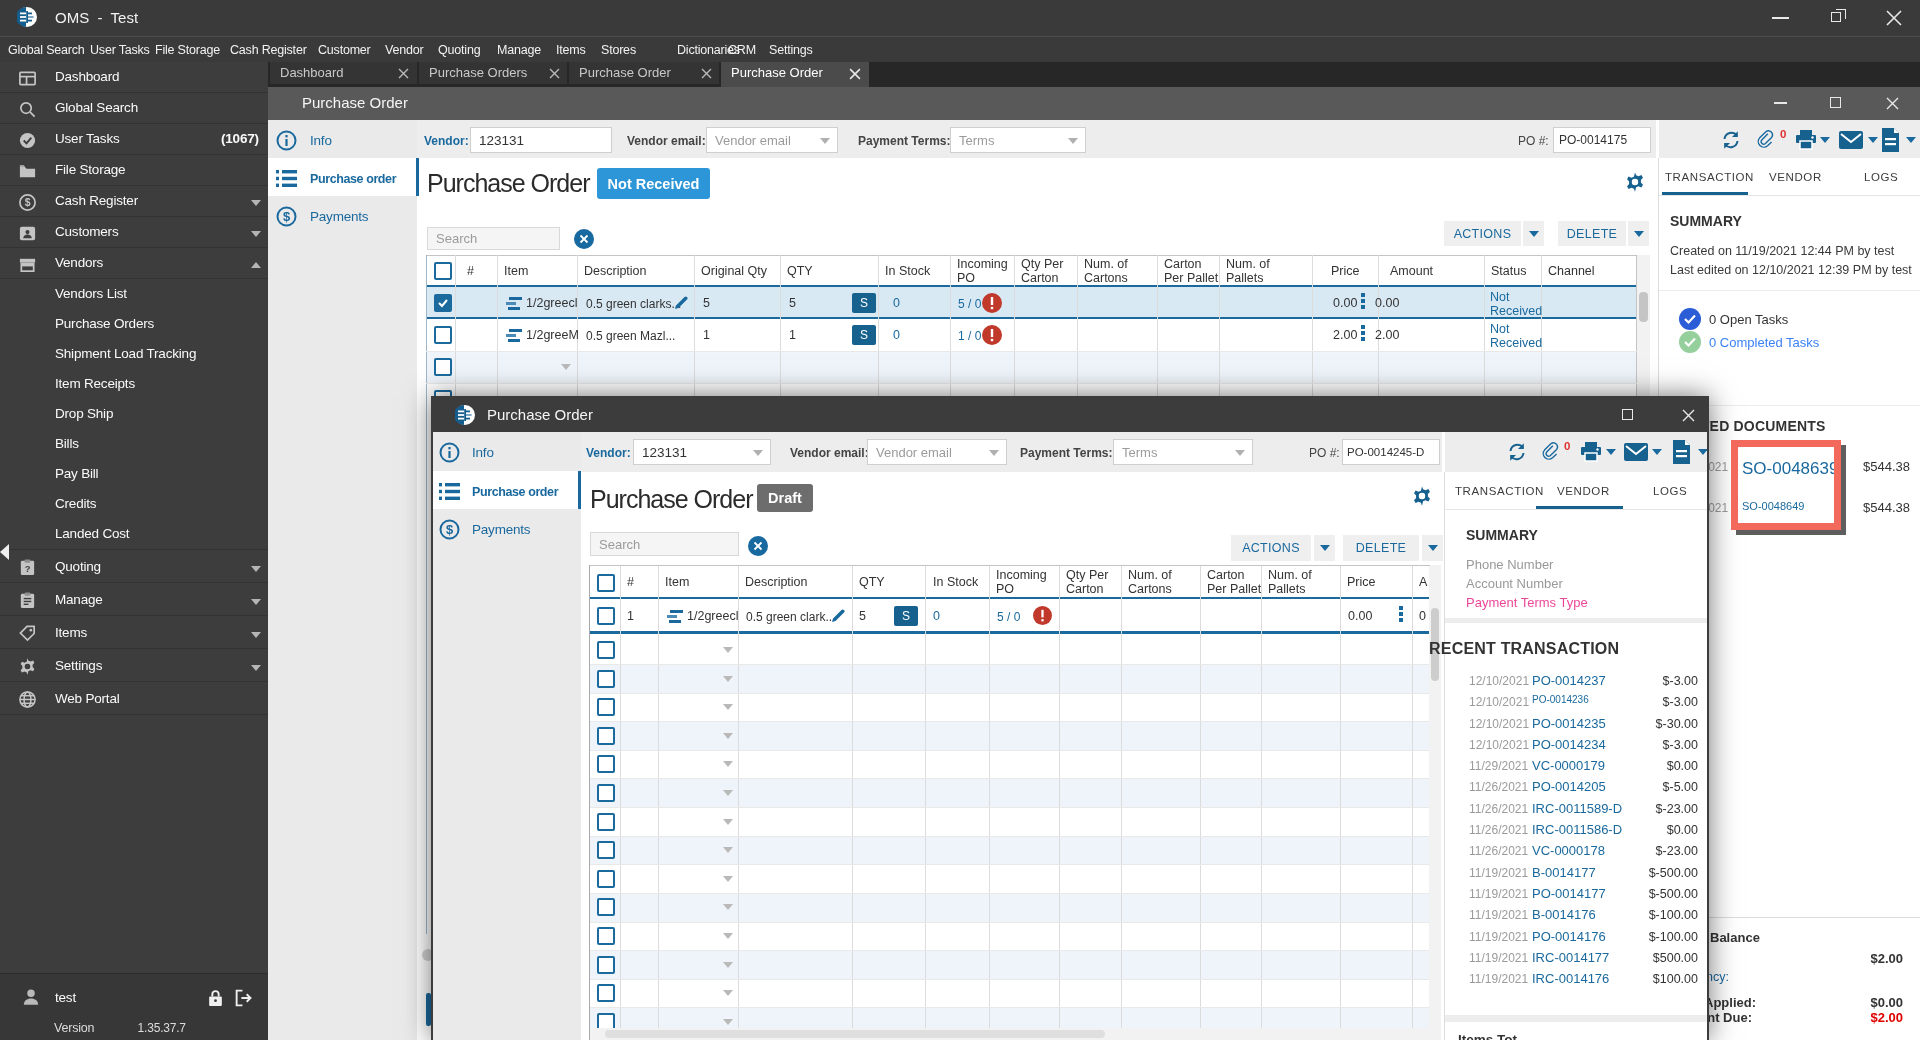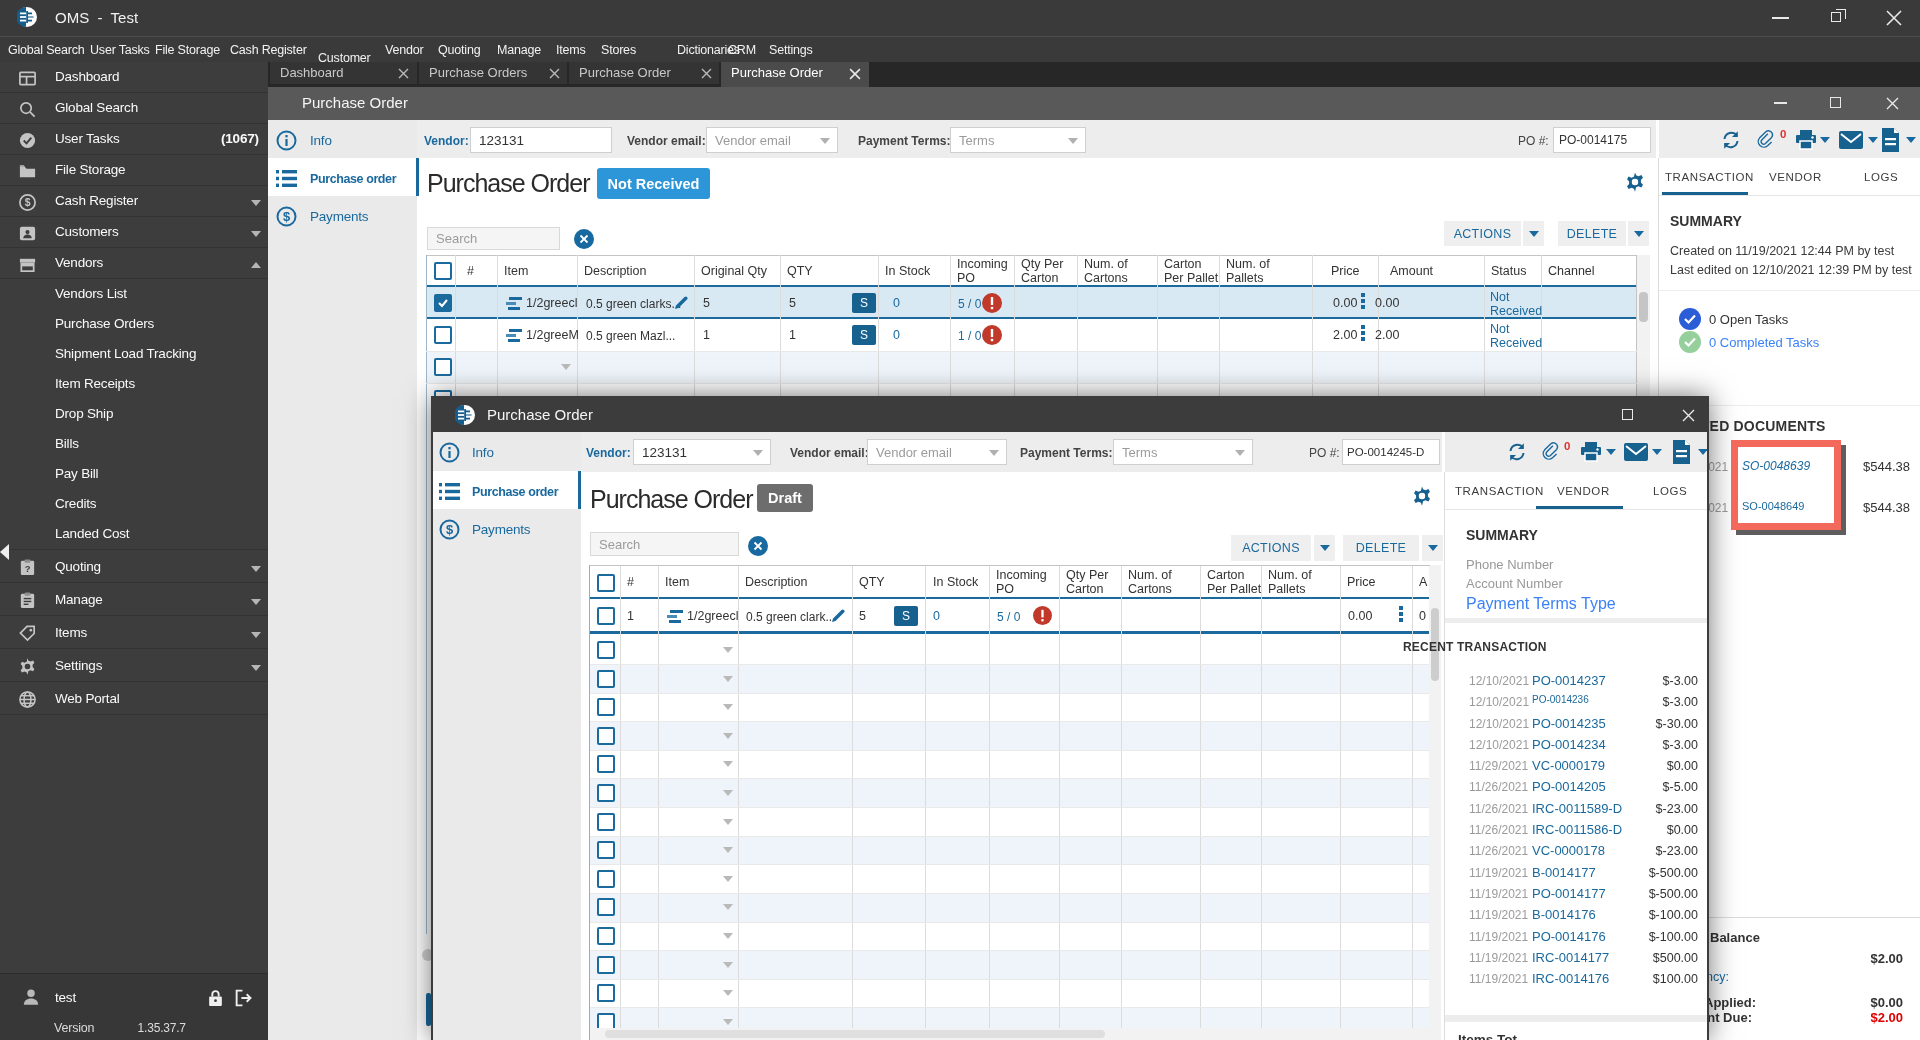--- a/index.html
+++ b/index.html
@@ -38,21 +38,21 @@
   <svg class="abs" style="left:1886px;top:10px" width="16" height="16" viewBox="0 0 16 16">
       <path d="M1 1 L15 15 M15 1 L1 15" stroke="#e8e8e8" stroke-width="1.6"></path>
     </svg>
 </div>
 
 <div class="abs" id="menubar" style="left:0;top:38px;width:1920px;height:24px;background:#3a3a3a;font-size:12.5px;color:#f2f2f2;letter-spacing:-0.2px;">
   <div class="abs" style="left:8px;top:5px;">Global Search</div>
   <div class="abs" style="left:90px;top:5px;">User Tasks</div>
   <div class="abs" style="left:155px;top:5px;">File Storage</div>
   <div class="abs" style="left:230px;top:5px;">Cash Register</div>
-  <div class="abs" style="left:318px;top:13px;">Customer</div>
+  <div class="abs" style="left:318px;top:5px;">Customer</div>
   <div class="abs" style="left:385px;top:5px;">Vendor</div>
   <div class="abs" style="left:438px;top:5px;">Quoting</div>
   <div class="abs" style="left:497px;top:5px;">Manage</div>
   <div class="abs" style="left:556px;top:5px;">Items</div>
   <div class="abs" style="left:601px;top:5px;">Stores</div>
   <div class="abs" style="left:650px;top:5px;margin-left:27px;">Dictionaries</div>
   <div class="abs" style="left:728px;top:5px;">CRM</div>
   <div class="abs" style="left:769px;top:5px;">Settings</div>
 </div>
 
@@ -443,21 +443,21 @@
     </svg>
   <div class="abs" style="left:1441px;top:225px;font-size:13px;color:#333;">0 Open Tasks</div>
   <svg class="abs" style="left:1411px;top:244px;" width="22" height="22" viewBox="0 0 22 22">
       <circle cx="11" cy="11" r="11" fill="#95cf9c"></circle>
       <path d="M6 11 L9.5 14.5 L16 7.5" stroke="#fff" stroke-width="2.2" fill="none"></path>
     </svg>
   <div class="abs" style="left:1441px;top:248px;font-size:13px;color:#3b82f6;">0 Completed Tasks</div>
   <div class="abs" style="left:1391px;top:318px;width:261px;height:1px;background:#ececec;"></div>
   <div class="abs" style="left:1395px;top:331px;font-size:14px;font-weight:bold;color:#333;letter-spacing:0.2px;">RELATED DOCUMENTS</div>
   <div class="abs" style="left:1401px;top:373px;font-size:12px;color:#9b9b9b;">11/19/2021</div>
-  <div class="abs blue" style="left:1474px;top:372px;font-size:12px;font-style:italic;">SO-0048639</div>
+  <div class="abs blue" style="left:1474px;top:372px;font-size:17px;">SO-0048639</div>
   <div class="abs" style="left:1582px;top:372px;width:60px;font-size:13px;color:#333;text-align:right;">$544.38</div>
   <div class="abs" style="left:1401px;top:414px;font-size:12px;color:#9b9b9b;">11/19/2021</div>
   <div class="abs blue" style="left:1474px;top:413px;font-size:11px;">SO-0048649</div>
   <div class="abs" style="left:1582px;top:413px;width:60px;font-size:13px;color:#333;text-align:right;">$544.38</div>
   <div class="abs" style="left:1391px;top:830px;width:261px;height:1px;background:#dcdcdc;"></div>
   <div class="abs" style="left:1442px;top:843px;font-size:13px;font-weight:bold;color:#333;">Balance</div>
   <div class="abs" style="left:1575px;top:864px;width:60px;font-size:13px;font-weight:bold;color:#333;text-align:right;">$2.00</div>
   <div class="abs blue" style="left:1341px;top:883px;width:120px;font-size:12.5px;text-align:right;">Currency:</div>
   <div class="abs" style="left:1368px;top:908px;width:120px;font-size:13px;font-weight:bold;color:#333;text-align:right;">Amount Applied:</div>
   <div class="abs" style="left:1575px;top:908px;width:60px;font-size:13px;font-weight:bold;color:#333;text-align:right;">$0.00</div>
@@ -697,23 +697,23 @@
   <div class="abs" style="left:172px;top:632px;width:500px;height:8px;background:#dfdfdf;border-radius:4px;"></div>
 
   <div class="abs" style="left:1022px;top:87px;font-size:11.5px;color:#3c3c3c;letter-spacing:0.6px;">TRANSACTION</div>
   <div class="abs" style="left:1124px;top:87px;font-size:11.5px;color:#3c3c3c;letter-spacing:0.6px;">VENDOR</div>
   <div class="abs" style="left:1220px;top:87px;font-size:11.5px;color:#3c3c3c;letter-spacing:0.6px;">LOGS</div>
   <div class="abs" style="left:1103px;top:108px;width:87px;height:3px;background:#17618f;"></div>
   <div class="abs" style="left:1012px;top:111px;width:262px;height:1px;background:#e6e6e6;"></div>
   <div class="abs" style="left:1033px;top:129px;font-size:14px;font-weight:bold;color:#333;">SUMMARY</div>
   <div class="abs" style="left:1033px;top:159px;font-size:13px;color:#999;">Phone Number</div>
   <div class="abs" style="left:1033px;top:178px;font-size:13px;color:#999;">Account Number</div>
-  <div class="abs" style="left:1033px;top:197px;font-size:16px;color:#3b82f6;">Payment Terms Type</div>
+  <div class="abs" style="left:1033px;top:197px;font-size:13px;color:#ec4899;">Payment Terms Type</div>
   <div class="abs" style="left:1012px;top:220px;width:262px;height:5px;background:#ededed;"></div>
-  <div class="abs" style="left:970px;top:242px;font-size:12px;font-weight:bold;color:#333;letter-spacing:0.2px;">RECENT TRANSACTION</div>
+  <div class="abs" style="left:996px;top:242px;font-size:16px;font-weight:bold;color:#333;letter-spacing:0.2px;">RECENT TRANSACTION</div>
 
   <div class="abs" style="left:1036px;top:276px;font-size:12px;color:#9b9b9b;">12/10/2021</div>
     <div class="abs blue" style="left:1099px;top:275px;font-size:13px;">PO-0014237</div>
     <div class="abs" style="left:1195px;top:276px;width:70px;font-size:12.5px;color:#333;text-align:right;">$-3.00</div>
   <div class="abs" style="left:1036px;top:297px;font-size:12px;color:#9b9b9b;">12/10/2021</div>
     <div class="abs blue" style="left:1099px;top:296px;font-size:10px;">PO-0014236</div>
     <div class="abs" style="left:1195px;top:297px;width:70px;font-size:12.5px;color:#333;text-align:right;">$-3.00</div>
   <div class="abs" style="left:1036px;top:319px;font-size:12px;color:#9b9b9b;">12/10/2021</div>
     <div class="abs blue" style="left:1099px;top:318px;font-size:13px;">PO-0014235</div>
     <div class="abs" style="left:1195px;top:319px;width:70px;font-size:12.5px;color:#333;text-align:right;">$-30.00</div>

